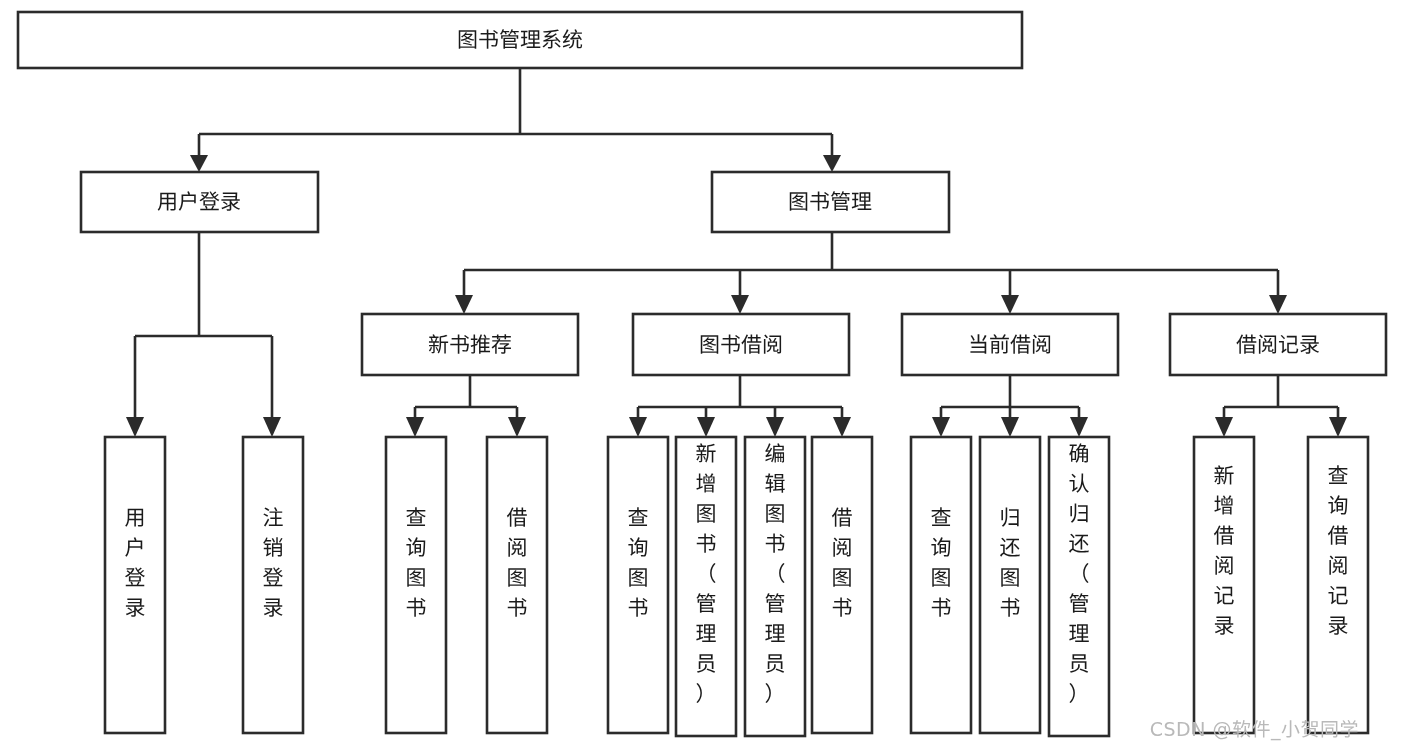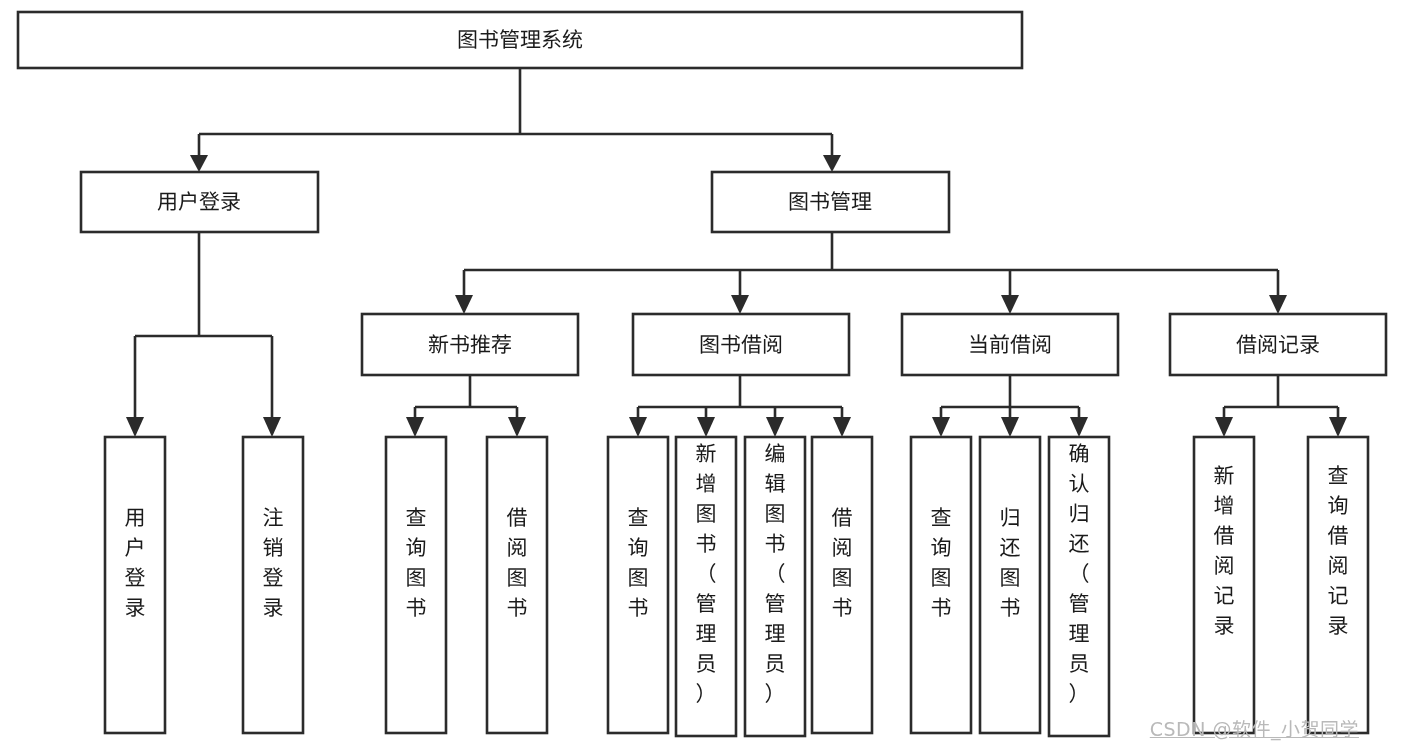--- a/index.html
+++ b/index.html
@@ -59,21 +59,20 @@
   .watermark-text {
     position: absolute;
     right: 8px;
     bottom: 6px;
     font-family: "DejaVu Sans", "Liberation Sans", sans-serif;
     font-size: 19px;
     color: #b9b9b9;
     letter-spacing: 0.5px;
     white-space: nowrap;
     user-select: none;
-    text-decoration: underline;
   }
 </style>
 </head>
 <body>
 
 <div id="diagram-root">
 
   <svg id="tree-svg" viewBox="0 0 1405 747" xmlns="http://www.w3.org/2000/svg">
 
     <g>

